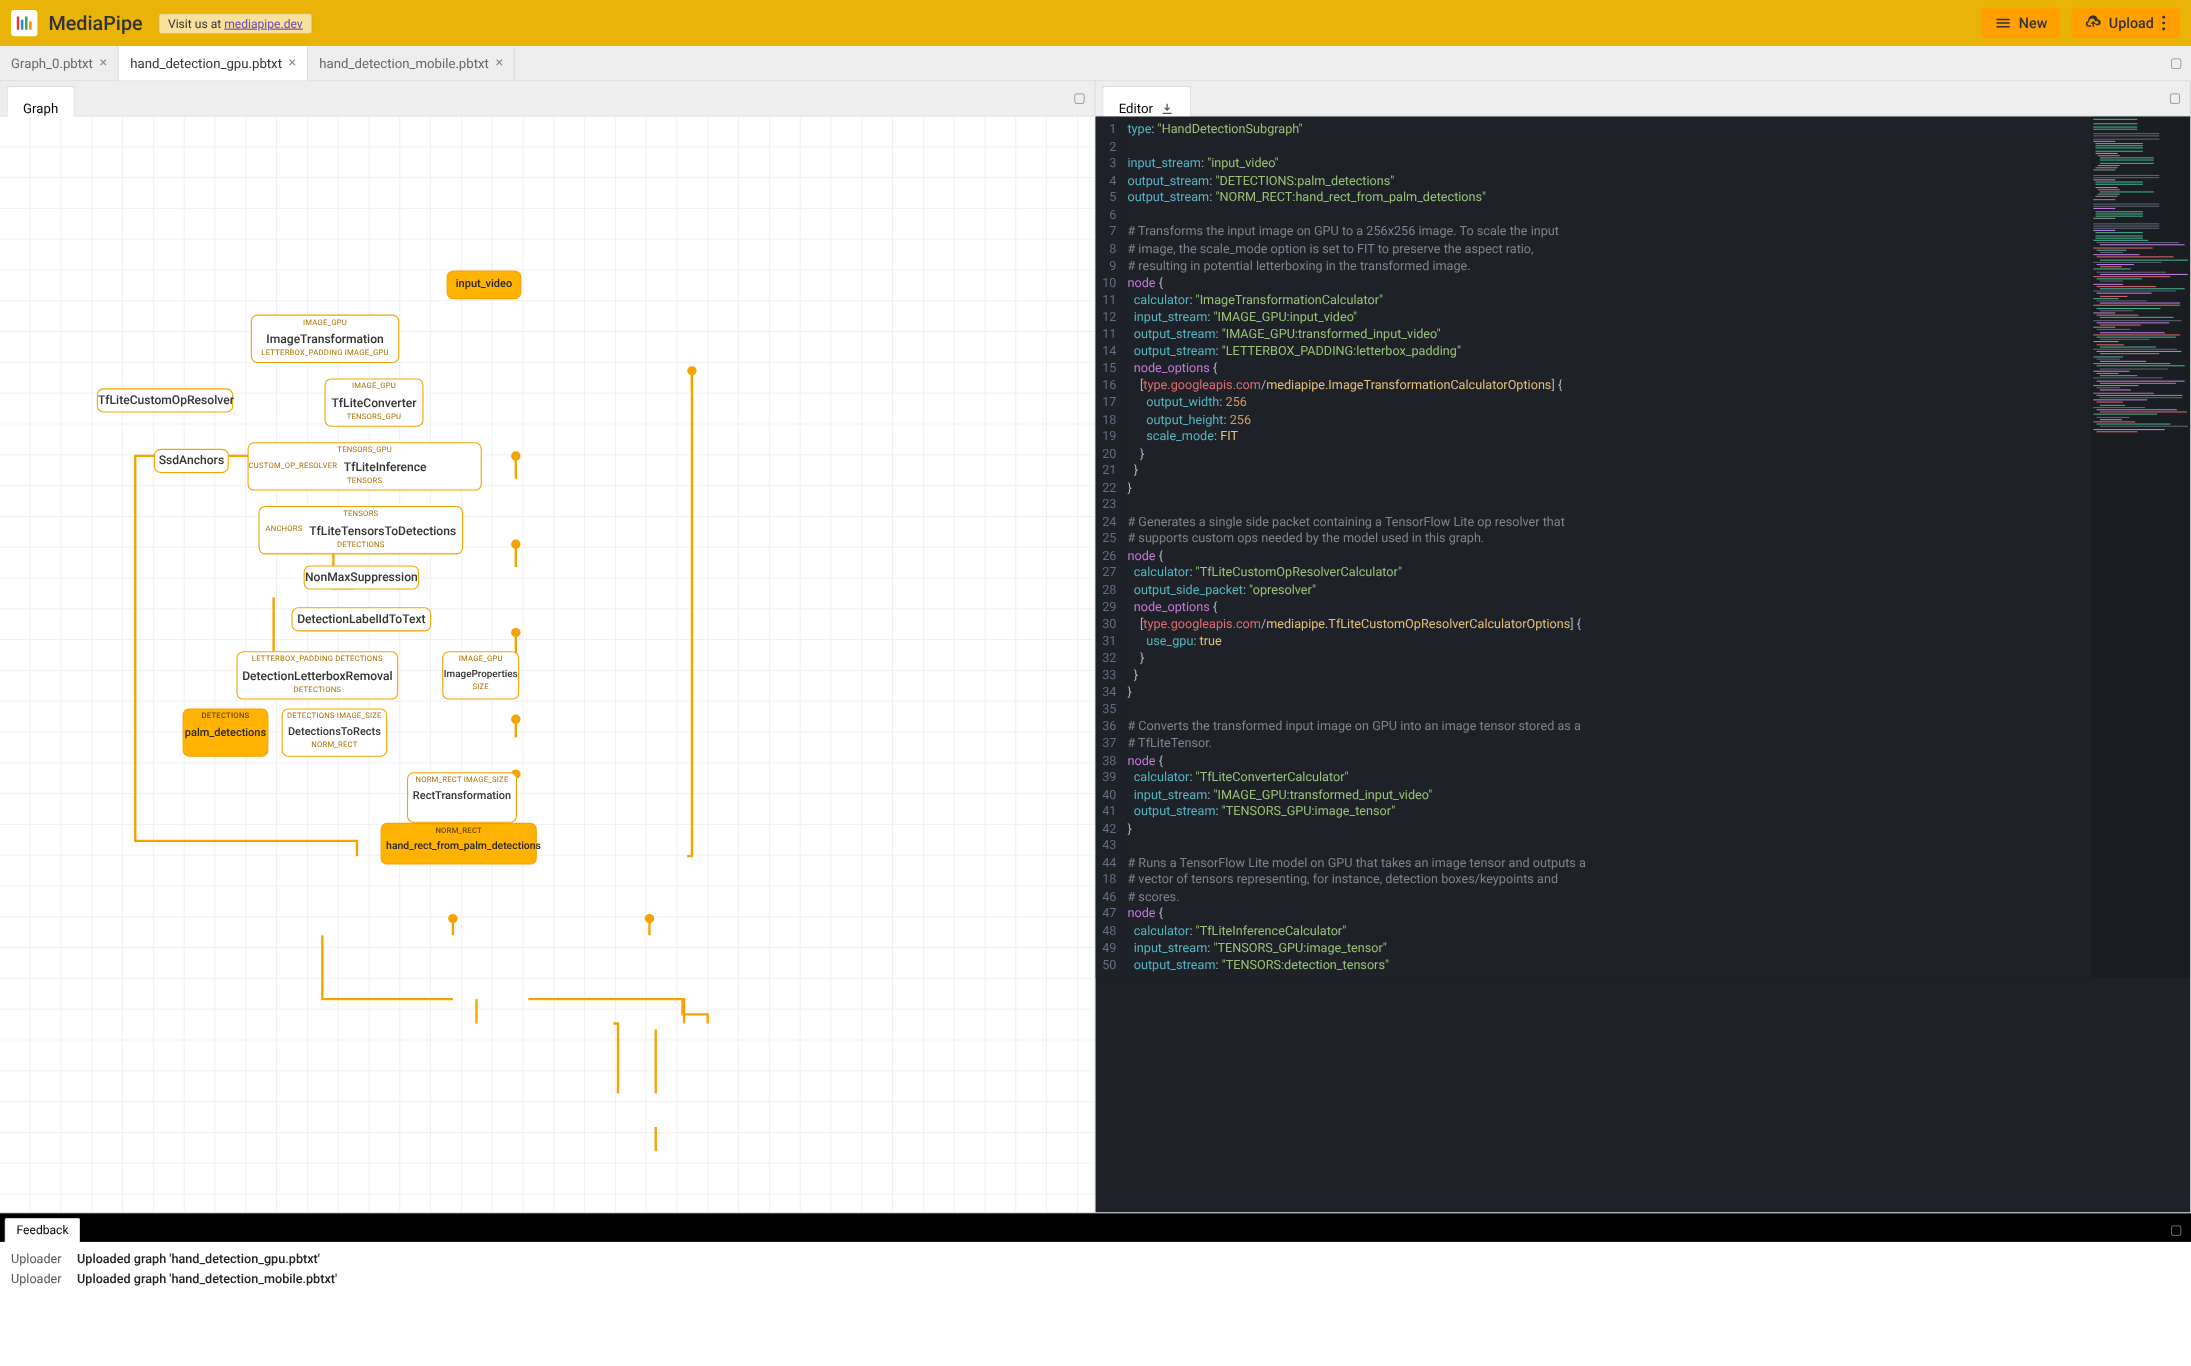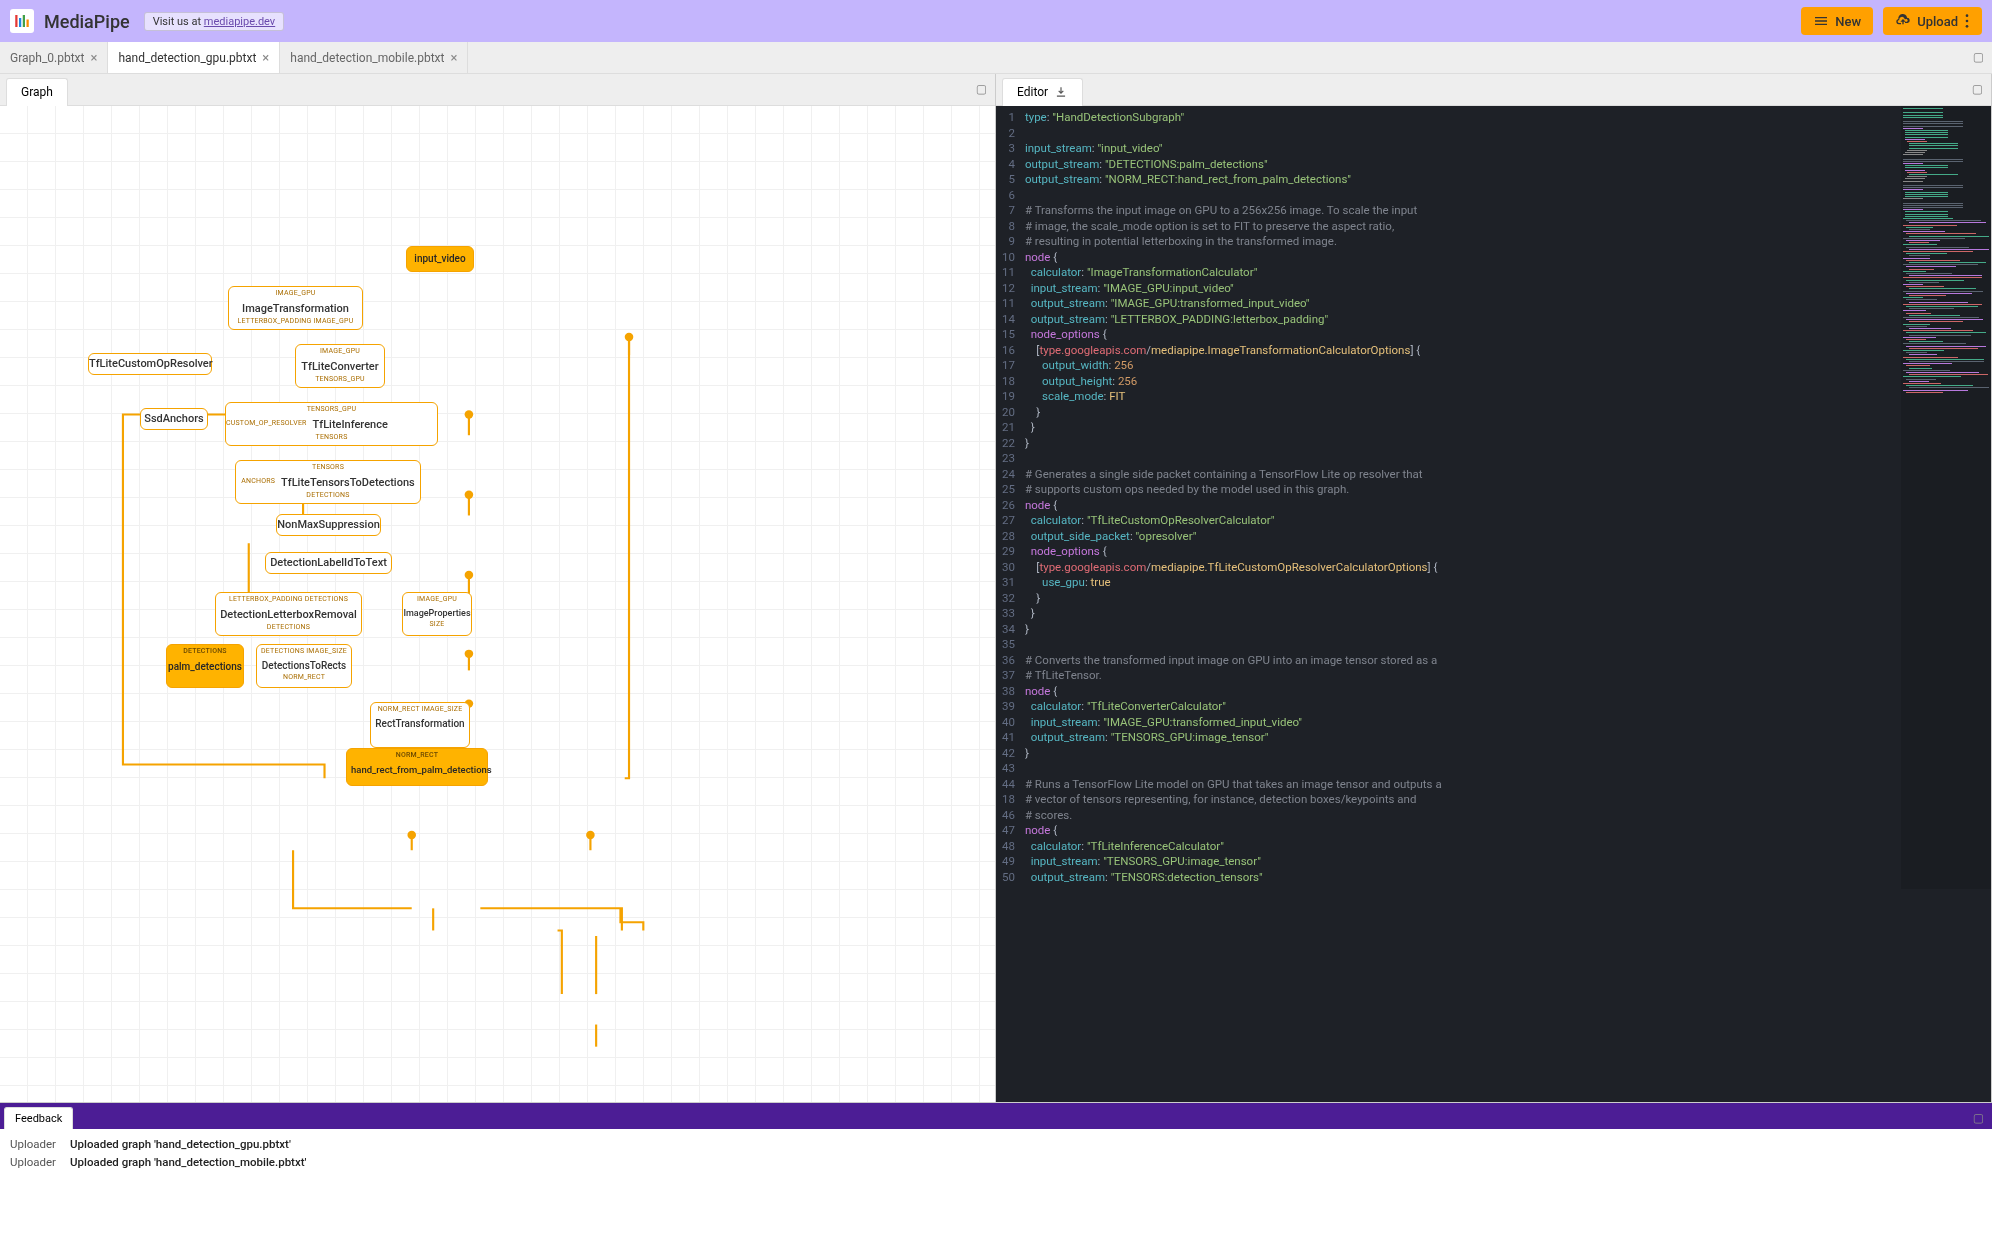--- a/index.html
+++ b/index.html
@@ -1,34 +1,34 @@
 <!DOCTYPE html>
 <html><head>
 <meta charset="utf-8">
 <style>
 *{box-sizing:border-box;margin:0;padding:0;font-family:Roboto,Arial,sans-serif}
 html,body{width:100%;height:100%;background:#f5f5f5;overflow:hidden}
 #app{display:flex;flex-direction:column;height:100vh}
-.header{background:#c4b5fd;display:flex;align-items:center;padding:6px 10px;height:42px}
+.header{background:#eab308;display:flex;align-items:center;padding:6px 10px;height:42px}
 .logo{display:flex;align-items:center;gap:10px}
 .logo-icon{width:24px;height:24px;background:#fff;border-radius:3px;display:flex;align-items:center;justify-content:center;font-size:10px}
 .logo-text{font-weight:500;font-size:18px;color:#333}
 .visit-badge{background:rgba(255,255,255,0.6);border:1px solid rgba(0,0,0,0.15);border-radius:3px;padding:2px 8px;font-size:11px;margin-left:14px;color:#333}
 .visit-badge a{color:#6a4aac;text-decoration:underline}
 .header-actions{margin-left:auto;display:flex;gap:10px}
 .btn{background:#ffa000;border:none;border-radius:4px;padding:6px 12px;font-size:13px;font-weight:500;color:#333;display:flex;align-items:center;gap:6px;cursor:pointer}
 .file-tabs{background:#eeeeee;display:flex;height:32px;border-bottom:1px solid #ddd}
 .ftab{padding:6px 10px;font-size:12px;color:#666;display:flex;align-items:center;gap:6px;border-right:1px solid #ddd;cursor:pointer}
 .ftab.active{background:#fff;color:#333}
 .ftab .close{font-size:13px;color:#888;cursor:pointer}
 .maximize-icon{margin-left:auto;padding:8px;color:#888;font-size:12px;cursor:pointer}
 .main{flex:1;display:flex;min-height:0}
 .panel{flex:1;display:flex;flex-direction:column;border-right:1px solid #ccc;min-width:0}
 .panel-tabs{background:#eeeeee;display:flex;border-bottom:1px solid #ddd;height:32px;align-items:stretch}
-.ptab{padding:20px 14px;font-size:12px;background:#fff;border:1px solid #ddd;border-bottom:none;border-top-left-radius:3px;border-top-right-radius:3px;display:flex;align-items:flex-end;gap:6px;margin-left:6px;margin-top:4px;cursor:pointer}
+.ptab{padding:20px 14px;font-size:12px;background:#fff;border:1px solid #ddd;border-bottom:none;border-top-left-radius:3px;border-top-right-radius:3px;display:flex;align-items:center;gap:6px;margin-left:6px;margin-top:4px;cursor:pointer}
 .panel-body{flex:1;background:#fff;position:relative;overflow:hidden}
 .graph-canvas{position:absolute;inset:0;background:linear-gradient(#f0f0f0 1px,transparent 1px),linear-gradient(90deg,#f0f0f0 1px,transparent 1px);background-size:28px 28px;background-position:-1px -1px}
 .node{position:absolute;border:1.5px solid #f5a300;border-radius:6px;background:#fff;text-align:center;font-size:10px;color:#333}
 .node.io{background:#ffb300;color:#272727;font-weight:500}
 .node .title{font-weight:500;font-size:11px;padding-top:3px}
 .node .ports{font-size:7px;color:#a96d00;letter-spacing:.2px;padding:2px 4px;text-transform:uppercase}
 svg.edges{position:absolute;inset:0;width:100%;height:100%;pointer-events:none}
 .editor{flex:1;display:flex;font-family:Menlo,Consolas,monospace;font-size:11.5px;background:#1e2127;color:#abb2bf;overflow:auto}
 .gutter{background:#1e2127;color:#636d83;text-align:right;padding:4px 10px 4px 6px;user-select:none}
 .gutter div{height:15.5px;line-height:15.5px}
@@ -38,21 +38,21 @@
 .mm-line{position:absolute;height:1px;left:2px}
 .t-key{color:#c678dd}
 .t-prop{color:#56b6c2}
 .t-str{color:#98c379}
 .t-num{color:#d19a66}
 .t-id{color:#e5c07b}
 .t-ns{color:#e06c75}
 .t-punct{color:#abb2bf}
 .t-comment{color:#7f848e}
 .feedback-panel{background:#fff;border-top:1px solid #ccc;height:140px;flex-shrink:0}
-.fb-tabs{background:#4c1d95;display:flex;height:26px}
+.fb-tabs{background:#000000;display:flex;height:26px}
 .fb-tab{padding:4px 10px;font-size:11px;background:#fff;border:1px solid #ddd;border-bottom:none;border-top-left-radius:3px;border-top-right-radius:3px;margin:4px 0 0 4px;cursor:pointer}
 .fb-body{padding:6px 10px;font-size:11.5px}
 .fb-row{display:flex;gap:14px;padding:2px 0}
 .fb-tag{color:#555}
 .fb-msg{font-weight:500;color:#222}
 .icon-svg{width:16px;height:16px}
 </style>
 </head>
 <body>
 

